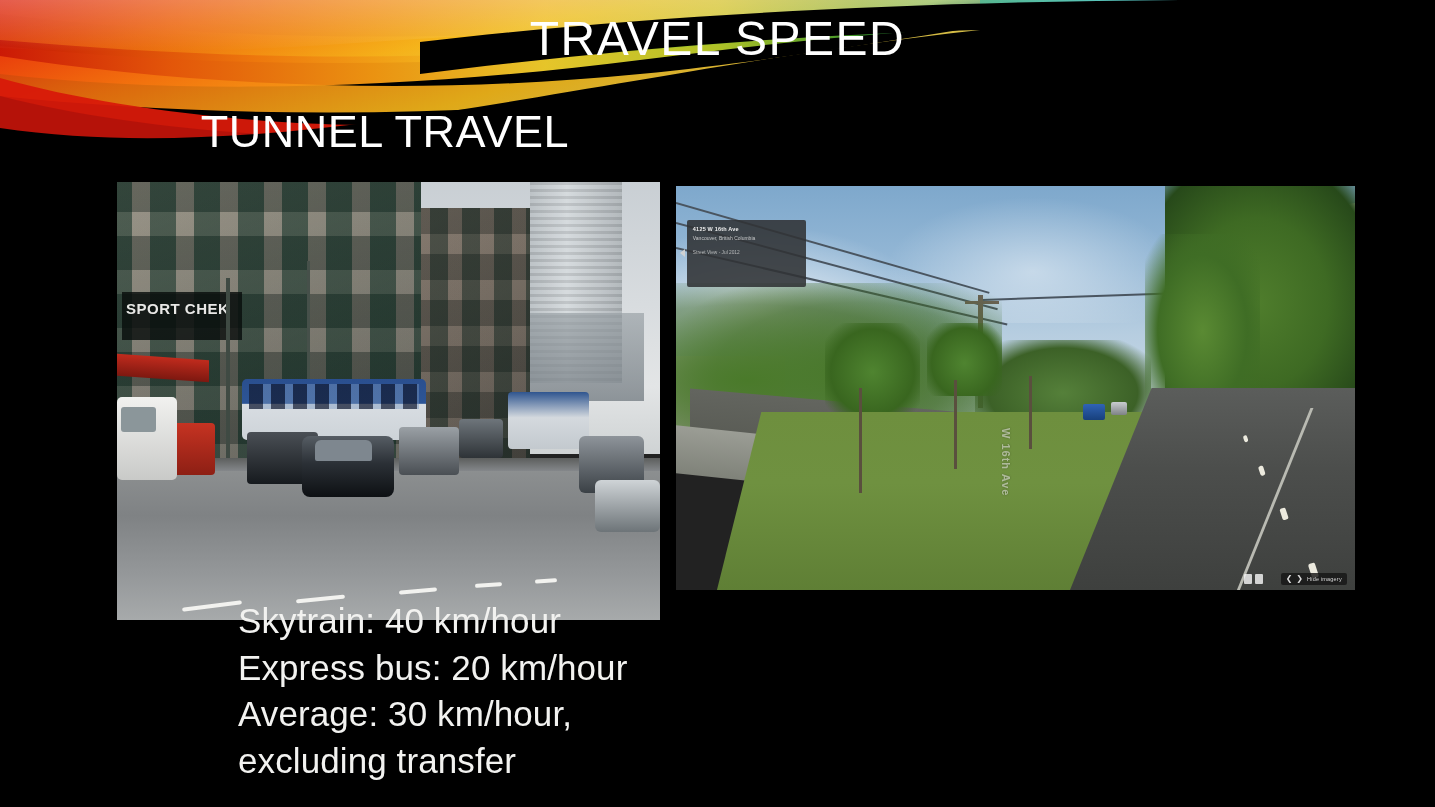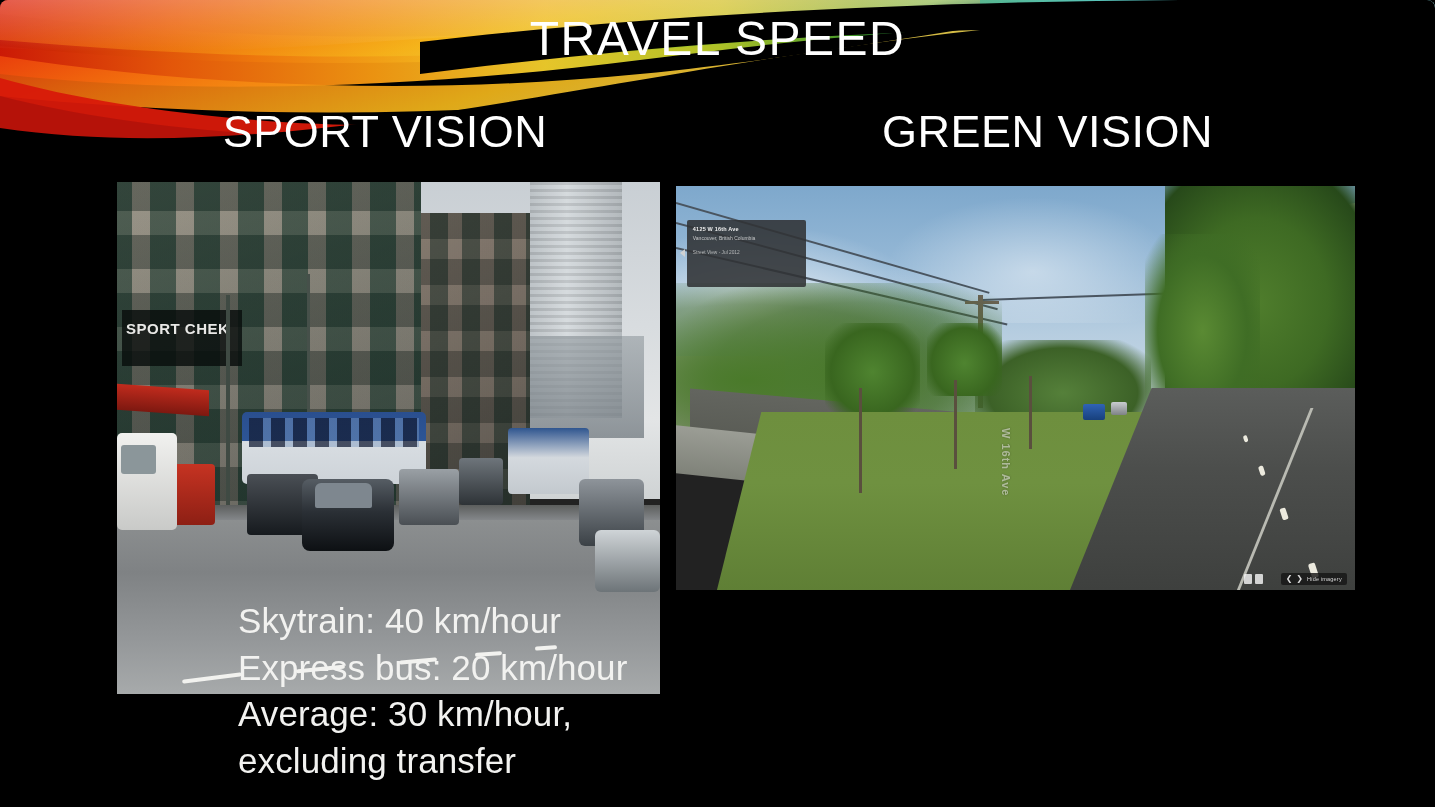--- a/index.html
+++ b/index.html
@@ -1,20 +1,20 @@
 <!DOCTYPE html>
 <html><head>
 <meta charset="utf-8">
 <style>
   html,body{margin:0;padding:0;background:#000;}
   body{
     width:1435px;height:807px;overflow:hidden;position:relative;
     font-family:"Liberation Sans", sans-serif;color:#fff;
   }
-  .slide{position:absolute;inset:0;background:#000;overflow:hidden;border-radius:8px;}
+  .slide{position:absolute;inset:0;background:#000;overflow:hidden;}
 
   
   .swoosh-wrap{position:absolute;left:0;top:0;width:1435px;height:190px;overflow:hidden;}
   .swoosh-wrap svg{display:block;}
 
   
   .title{
     position:absolute;left:0;top:14px;width:1435px;text-align:center;
     font-size:48px;font-weight:300;letter-spacing:1.5px;color:#ffffff;
     font-family:"Liberation Sans", sans-serif;line-height:1.05;
@@ -22,21 +22,21 @@
   }
   .subtitle{
     position:absolute;top:108px;font-size:45px;font-weight:300;letter-spacing:.5px;
     color:#ffffff;white-space:nowrap;line-height:1.05;
   }
   .subtitle.left{left:0;width:770px;text-align:center;}
   .subtitle.right{left:660px;width:775px;text-align:center;}
 
   
   .photo{position:absolute;overflow:hidden;background:#222;}
-  #photo-left{left:117px;top:182px;width:543px;height:512px;}
+  #photo-left{left:117px;top:182px;width:543px;height:438px;}
   #photo-right{left:676px;top:186px;width:679px;height:404px;}
 
   
   .l-sky{position:absolute;left:0;top:0;width:100%;height:62%;
     background:linear-gradient(180deg,#c9cfd4 0%,#d8dcdf 45%,#e3e5e6 75%,#cfd3d4 100%);}
   .l-tower{position:absolute;right:7%;top:0;width:17%;height:46%;
     background:linear-gradient(90deg,#b9bfc3,#d5dadd 40%,#aeb4b8);opacity:.95;}
   .l-tower:after{content:"";position:absolute;inset:0;
     background:repeating-linear-gradient(180deg,rgba(0,0,0,.10) 0 3px,rgba(255,255,255,.05) 3px 7px);}
   .l-crane{position:absolute;left:48%;top:2%;width:5px;height:34%;background:#c4c8ca;}
@@ -246,22 +246,21 @@
 
       <path d="M0,0 L1435,0 L1435,14 C1100,2 700,20 340,44 C220,52 110,54 0,48 Z" fill="url(#gFadeTop)"></path>
 
       <path d="M420,42 C640,16 900,2 1180,0 L1435,0 L1435,190 L0,190 L0,128 C160,152 340,130 520,100 C700,70 820,48 980,30 C760,36 580,54 420,74 Z" fill="#000000"></path>
       <path d="M0,150 C200,170 420,160 640,140 C880,118 1120,100 1435,96 L1435,190 L0,190 Z" fill="#000000"></path>
     </svg>
   </div>
 
   <div class="title">TRAVEL SPEED</div>
 
-  <div class="subtitle left">SPORT VISION</div>
-  <div class="subtitle right">GREEN VISION</div>
+  <div class="subtitle left">TUNNEL TRAVEL</div>
 
   <div class="photo" id="photo-left">
     <div class="l-sky"></div>
     <div class="l-tower"></div>
     <div class="l-skyline"></div>
     <div class="l-crane"></div>
     <div class="l-crane2"></div>
     <div class="l-bldg2"></div>
     <div class="l-bldg">
       <div class="l-bldg-win"></div>

